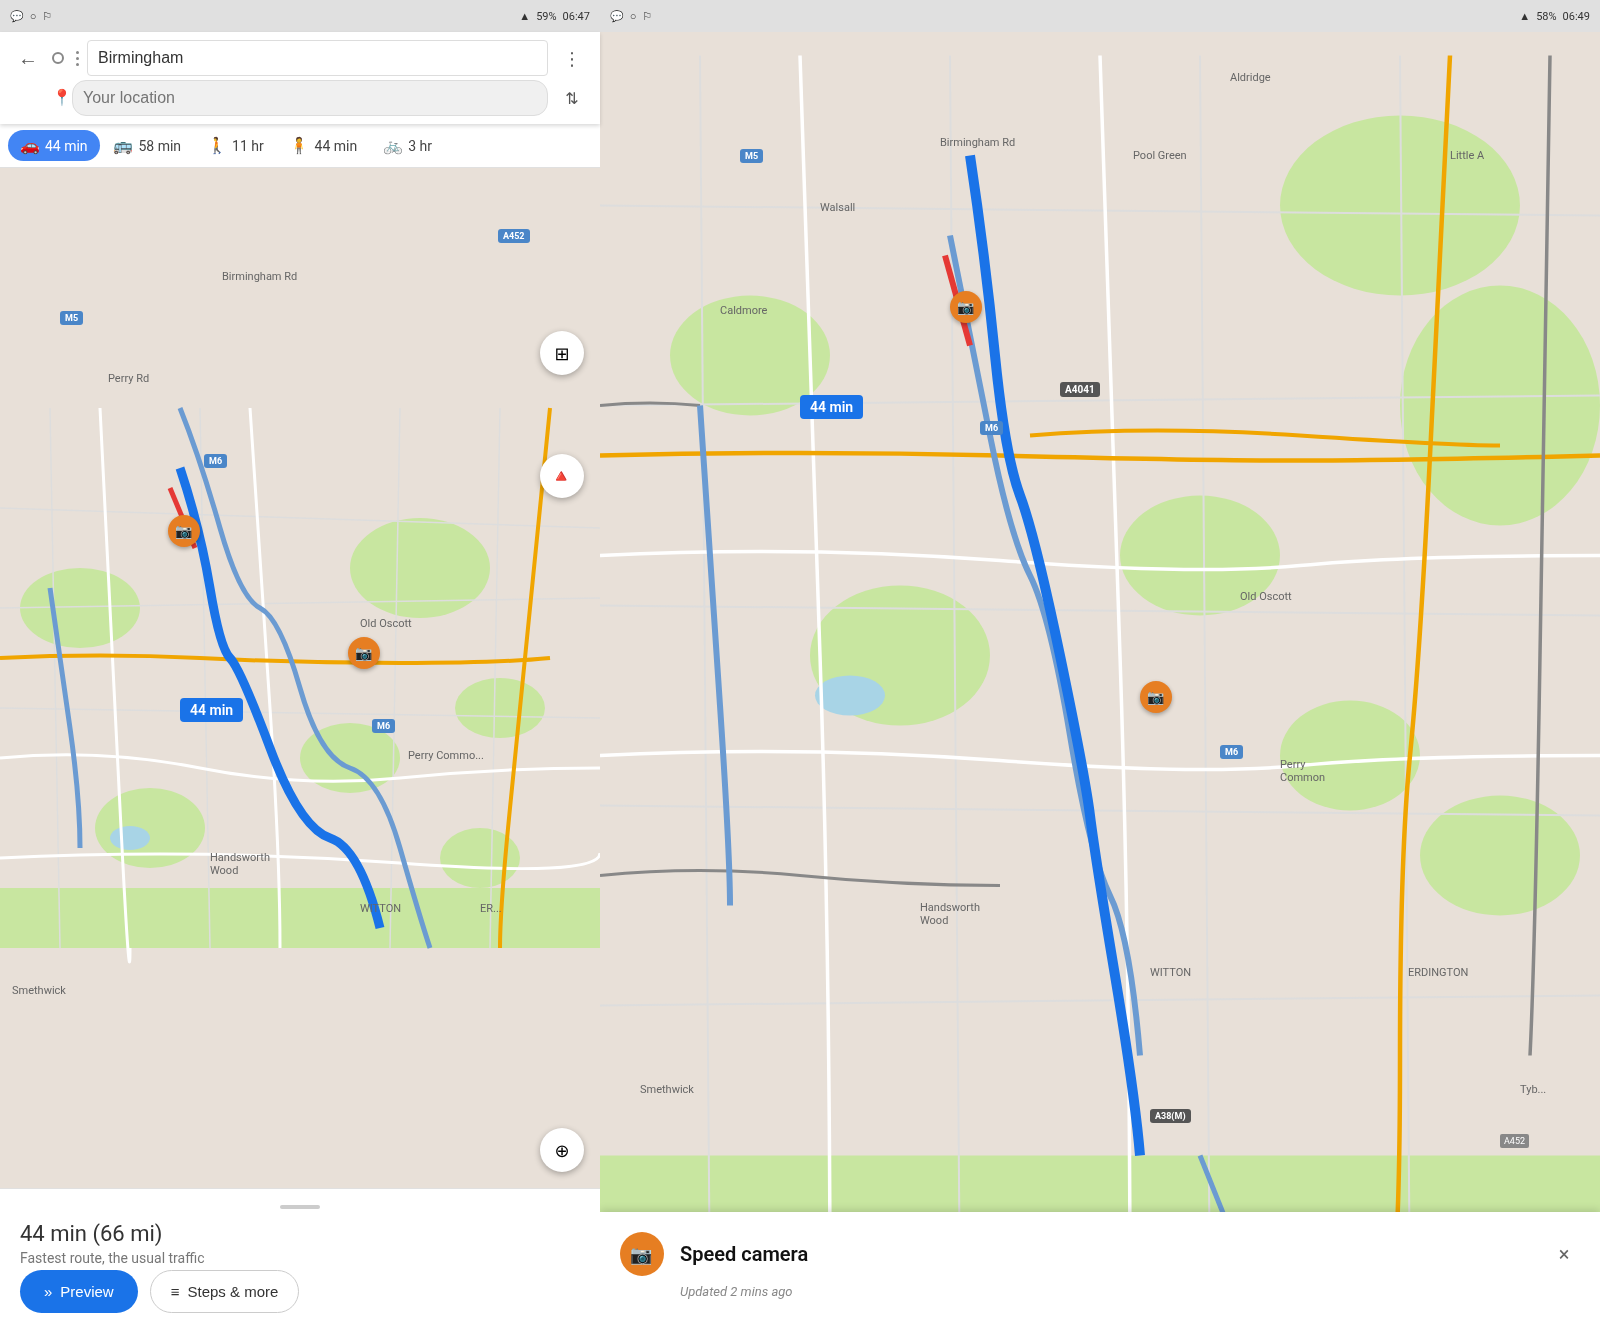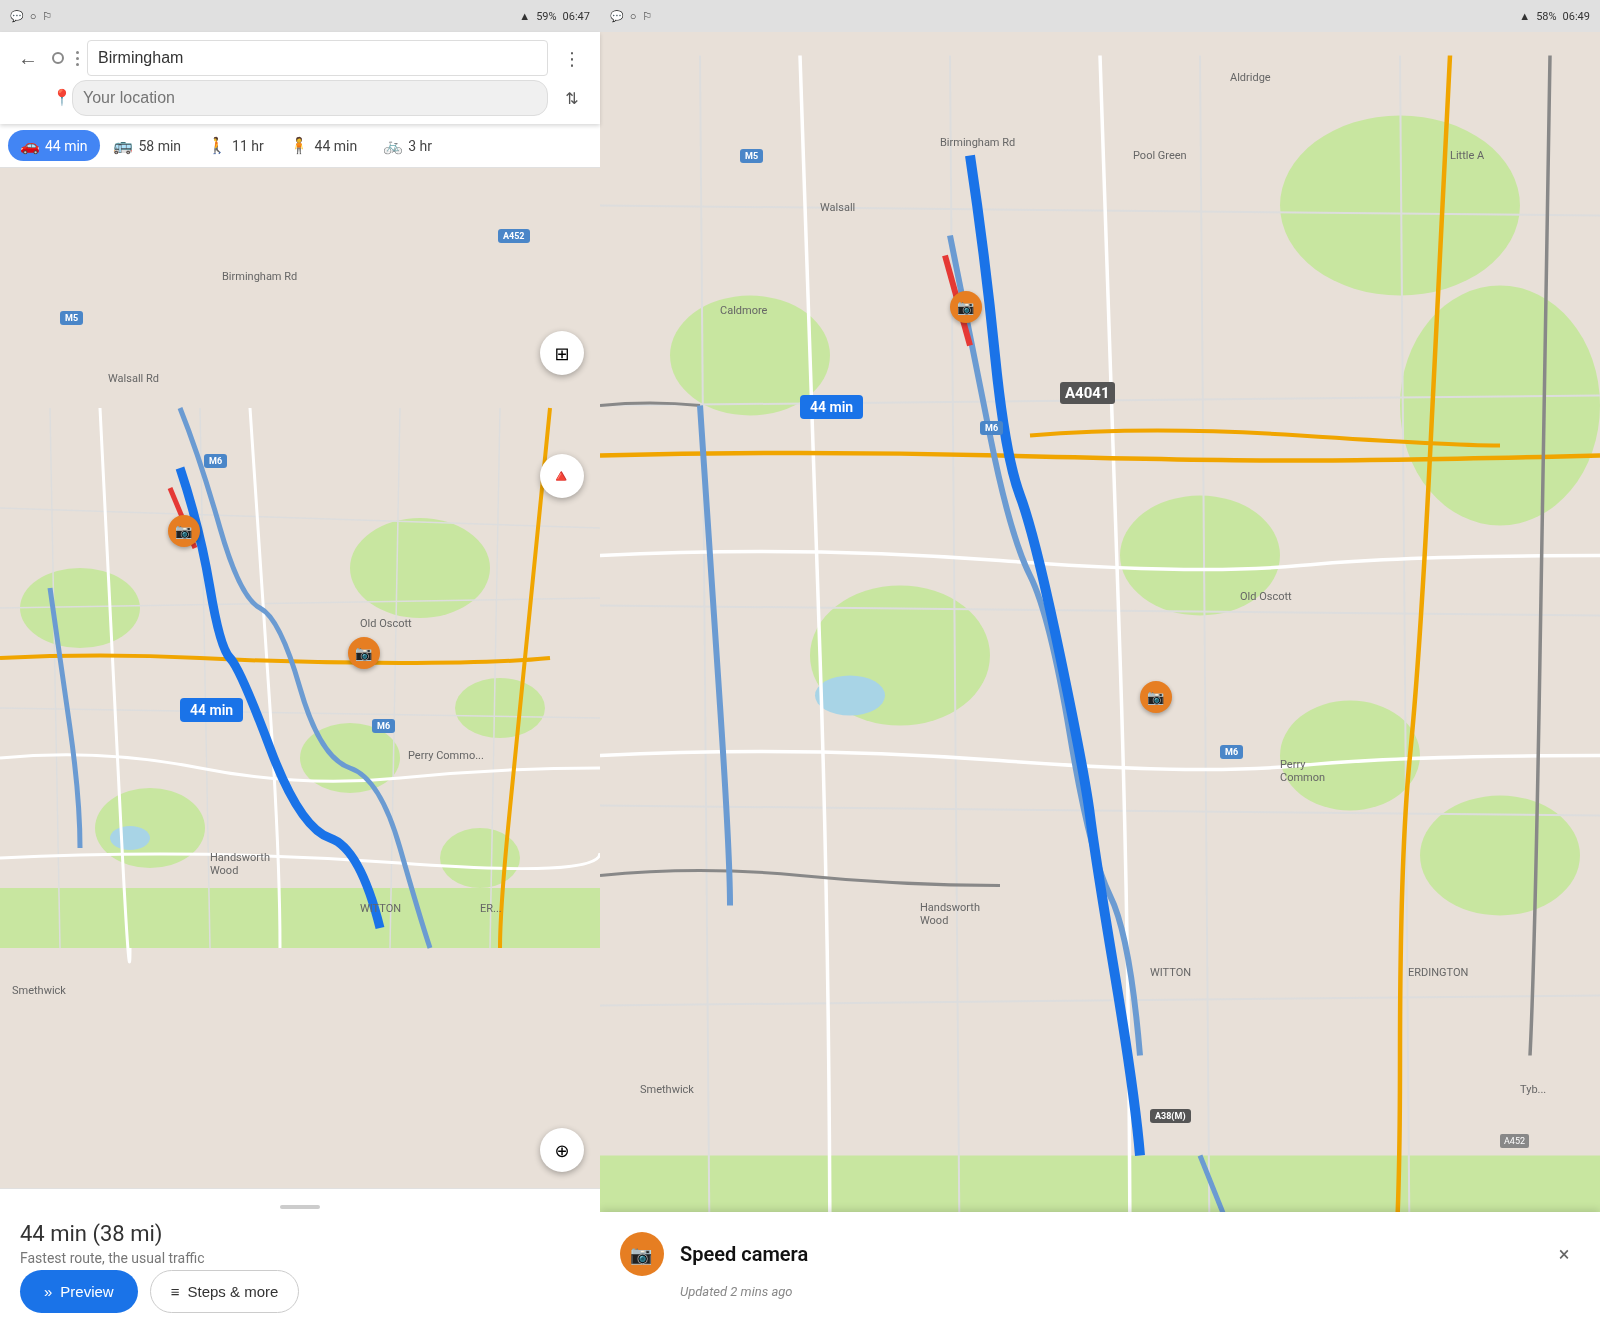--- a/index.html
+++ b/index.html
@@ -428,21 +428,21 @@
 
       <path d="M 180,0 Q 200,50 220,120 T 260,200 T 300,280 T 350,360 T 400,440 T 430,540" stroke="#6b9bd2" stroke-width="5" fill="none"></path>
 
       <path d="M 50,180 Q 60,250 70,320 T 80,440" stroke="#6b9bd2" stroke-width="5" fill="none"></path>
 
       <path d="M 180,60 Q 200,120 210,180 T 230,250 T 270,340 T 330,430 T 380,520" stroke="#1a73e8" stroke-width="9" fill="none" stroke-linejoin="round"></path>
 
       <line x1="170" y1="80" x2="195" y2="140" stroke="#e53935" stroke-width="5"></line>
     </svg>
 
-    <div class="map-label" style="top:20%; left:18%;">Walsall Rd</div>
+    <div class="map-label" style="top:20%; left:18%;">Perry Rd</div>
     <div class="map-label" style="top:10%; left:37%;">Birmingham Rd</div>
     <div class="map-label" style="top:44%; left:60%;">Old Oscott</div>
     <div class="map-label" style="top:57%; left:68%;">Perry Commo...</div>
     <div class="map-label" style="top:67%; left:35%;">Handsworth<br>Wood</div>
     <div class="map-label" style="top:72%; left:60%;">WITTON</div>
     <div class="map-label" style="top:80%; left:2%;">Smethwick</div>
     <div class="map-label" style="top:72%; left:80%;">ER...</div>
 
     <div class="motorway-label" style="top:28%; left:34%;">M6</div>
     <div class="motorway-label" style="top:14%; left:10%;">M5</div>
@@ -456,21 +456,21 @@
 
     <div class="map-btn" style="top:16%; right:16px;">⊞</div>
     <div class="map-btn" style="top:28%; right:16px;">🔺</div>
     <div class="map-btn" style="bottom:16px; right:16px;">⊕</div>
   </div>
 
   <div class="bottom-sheet">
     <div class="bottom-sheet-handle"></div>
     <div class="route-title">
       <span>44 min</span>
-      <span> <span>(38 mi)</span></span>
+      <span> <span>(66 mi)</span></span>
     </div>
     <div class="route-subtitle">Fastest route, the usual traffic</div>
     <div class="action-btns">
       <button class="btn-preview">
         <span>»</span>
         <span>Preview</span>
       </button>
       <button class="btn-steps">
         <span>≡</span>
         <span>Steps &amp; more</span>
@@ -554,21 +554,21 @@
     <div class="map-label" style="top:56%; left:68%;">Perry<br>Common</div>
     <div class="map-label" style="top:67%; left:32%;">Handsworth<br>Wood</div>
     <div class="map-label" style="top:72%; left:55%;">WITTON</div>
     <div class="map-label" style="top:72%; left:78%;margin-left:28px;">ERDINGTON</div>
     <div class="map-label" style="top:81%; left:4%;">Smethwick</div>
     <div class="map-label" style="top:81%; left:92%;">Tyb...</div>
 
     <div class="motorway-label" style="top:9%; left:14%;">M5</div>
     <div class="motorway-label" style="top:30%; left:38%;">M6</div>
     <div class="motorway-label" style="top:55%; left:62%;">M6</div>
-    <div style="position:absolute;top:27%;left:46%;background:#555;color:#fff;font-size:15px;font-weight:bold;padding:2px 5px;border-radius:3px;">A4041</div>
+    <div style="position:absolute;top:27%;left:46%;background:#555;color:#fff;font-size:10px;font-weight:bold;padding:2px 5px;border-radius:3px;">A4041</div>
     <div style="position:absolute;top:83%;left:55%;background:#555;color:#fff;font-size:9px;font-weight:bold;padding:2px 5px;border-radius:3px;">A38(M)</div>
     <div style="position:absolute;top:85%;left:90%;background:#888;color:#fff;font-size:9px;padding:2px 4px;border-radius:2px;">A452</div>
 
     <div class="route-badge" style="top:28%; left:20%;">44 min</div>
 
     <div class="speed-cam-marker" style="top:20%; left:35%;">📷</div>
     <div class="speed-cam-marker" style="top:50%; left:54%;">📷</div>
 
     <div class="speed-camera-toast">
       <div class="toast-row">

